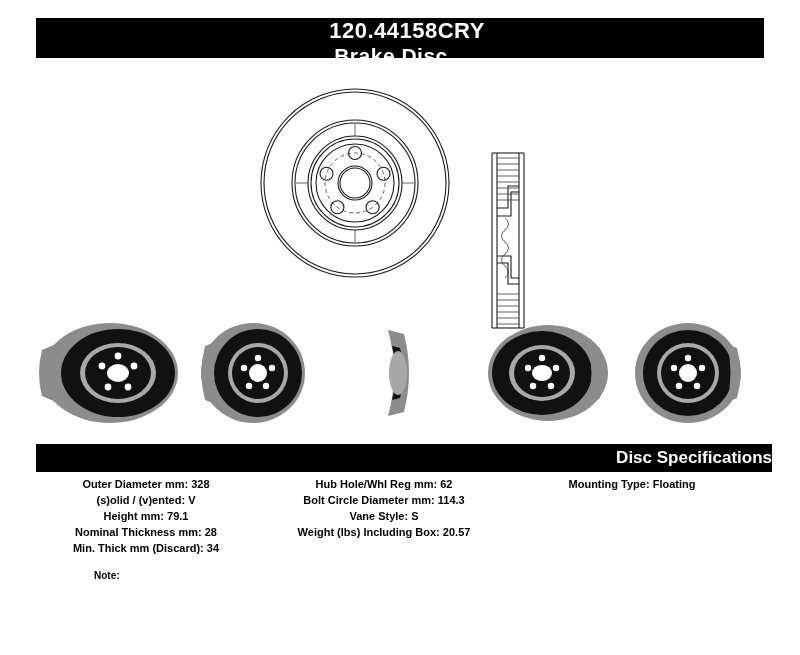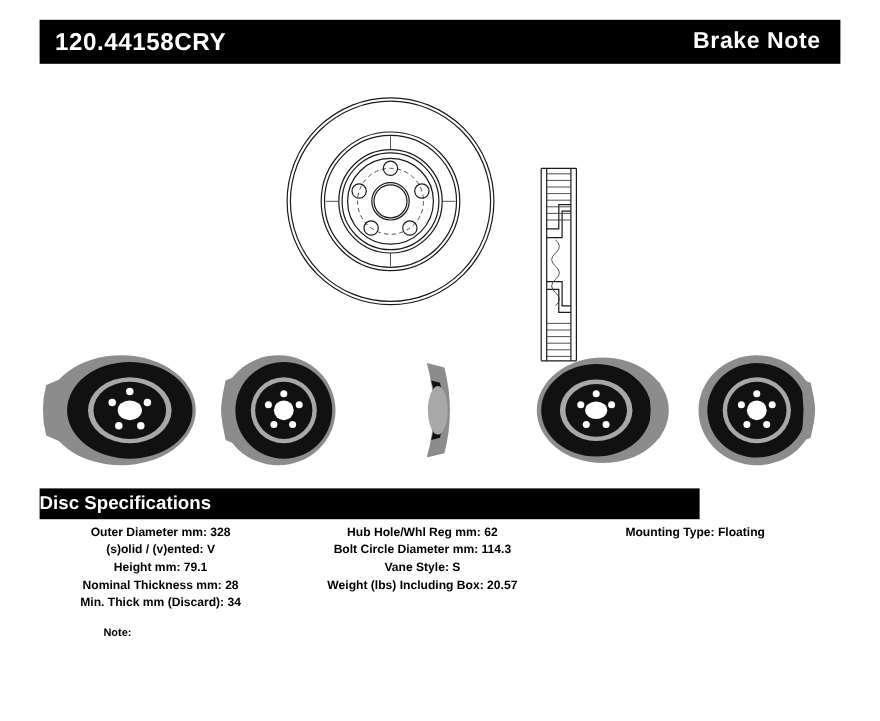--- a/index.html
+++ b/index.html
@@ -10,36 +10,36 @@
     color:#000;
     overflow:hidden;
     position:relative;
   }
   .sheet{position:relative;width:800px;height:655px;}
 
   
   .header{
     position:absolute;left:36px;top:18px;width:728px;height:40px;
     background:#000000;
-    display:flex;align-items:center;justify-content:space-between;
+    display:flex;align-items:center;justify-content:space-between;flex-direction:column;
   }
   .part-number{
     color:#ffffff;font-size:22px;font-weight:bold;
     padding-left:14px;letter-spacing:0.5px;
     font-family:"Liberation Sans", sans-serif;
   }
   .header-title{
     color:#ffffff;font-size:21px;font-weight:bold;
     padding-right:18px;letter-spacing:0.5px;
   }
 
   
   .spec-header{
-    position:absolute;left:36px;top:444px;width:600px;height:28px;
-    background:#000000;display:flex;align-items:center;justify-content:flex-start;
+    position:absolute;left:36px;top:444px;width:736px;height:28px;
+    background:#000000;display:flex;align-items:center;justify-content:flex-end;
   }
   .spec-header span{color:#fff;font-size:17px;font-weight:bold;}
 
   .spec-body{
     position:absolute;left:36px;top:472px;width:728px;height:120px;
   }
   .spec-col{position:absolute;top:4px;font-size:11px;line-height:16px;}
   .col-left{left:0;width:220px;text-align:right;}
   .col-mid{left:236px;width:224px;text-align:right;}
   .col-right{left:492px;width:208px;text-align:left;}
@@ -60,21 +60,21 @@
   .gry2{fill:#a8a8a8;}
   .wht{fill:#ffffff;}
 </style>
 </head>
 <body>
 
 <div class="sheet">
 
   <div class="header">
     <div class="part-number">120.44158CRY</div>
-    <div class="header-title">Brake Note</div>
+    <div class="header-title">Brake Disc</div>
   </div>
 
   <div class="drawing">
 
     <svg width="800" height="300" viewBox="0 0 800 300">
 
       <circle class="ln" cx="355" cy="125" r="94"></circle>
       <circle class="ln" cx="355" cy="125" r="91"></circle>
 
       <circle class="ln" cx="355" cy="125" r="63"></circle>

